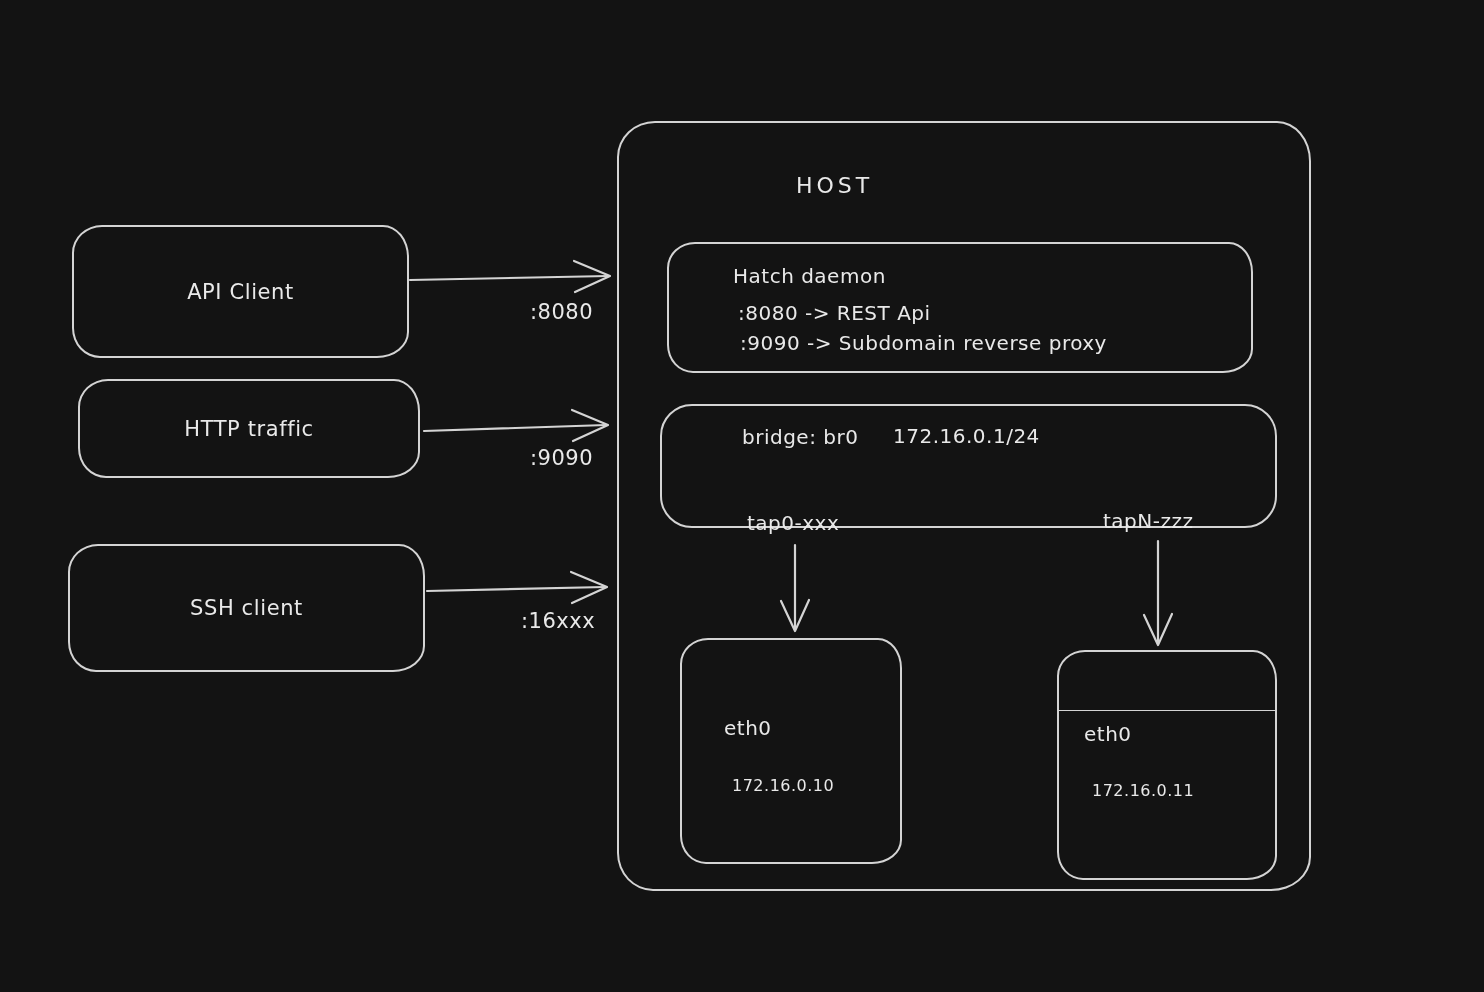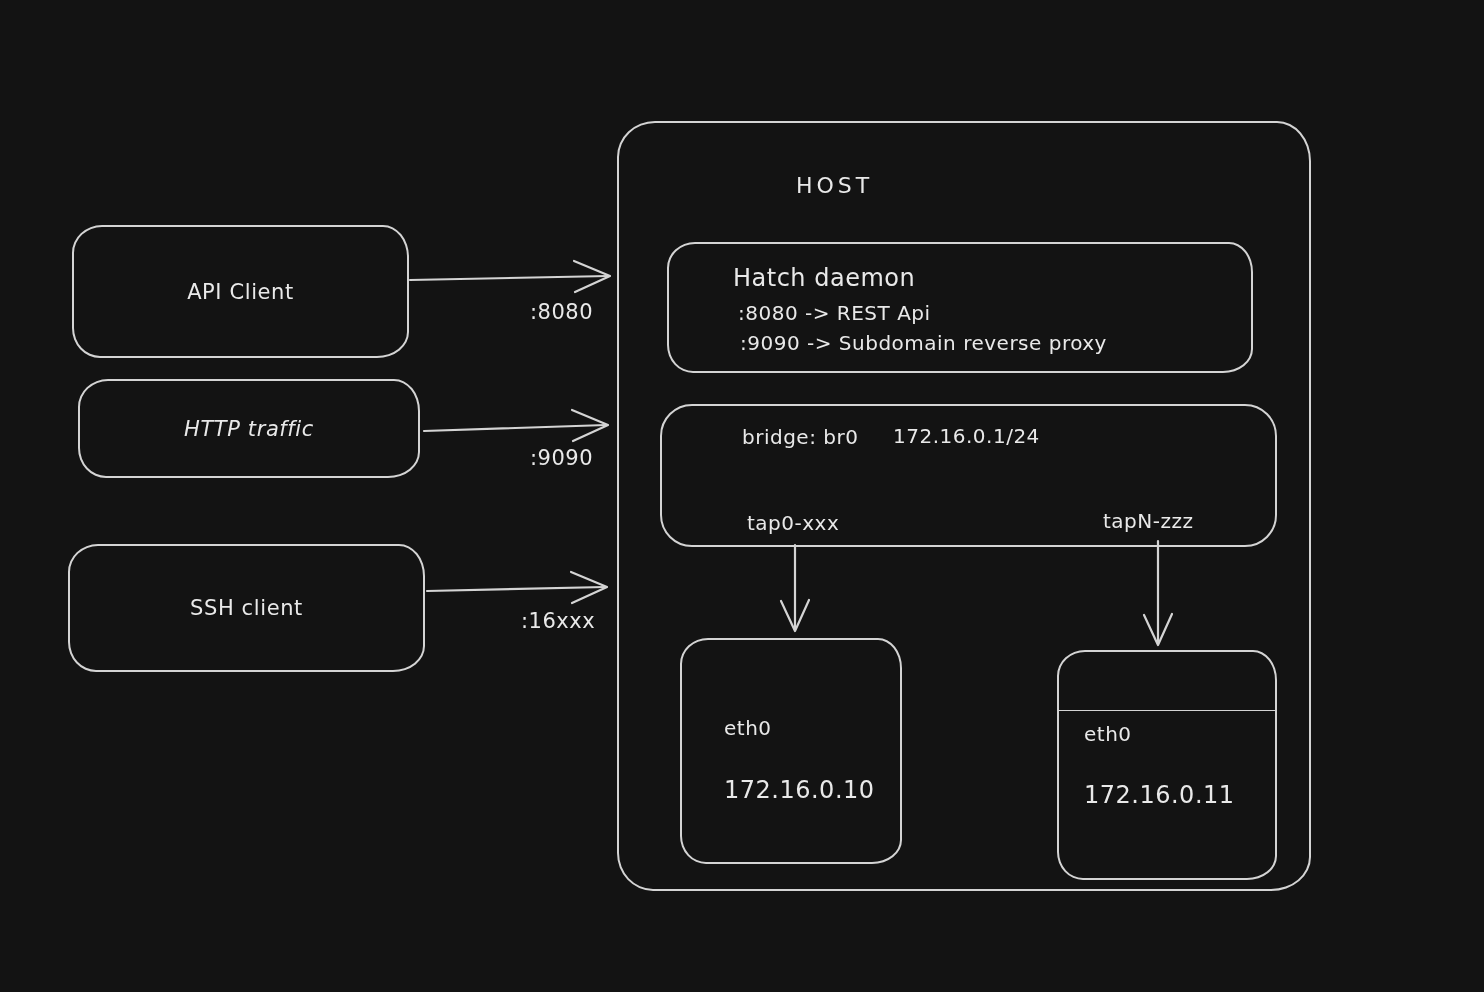--- a/index.html
+++ b/index.html
@@ -30,79 +30,79 @@
   .host{
     border-radius:38px 34px 40px 36px / 36px 40px 34px 38px;
   }
   .inner{
     border-radius:28px 24px 30px 26px / 26px 30px 24px 28px;
   }
   .host-title{
     position:absolute;left:166px;top:50px;
     font-size:22px;letter-spacing:4px;font-weight:500;margin-left:11px;
   }
-  .daemon-title{position:absolute;left:64px;top:20px;font-size:24px;letter-spacing:.5px;}
+  .daemon-title{position:absolute;left:64px;top:20px;font-size:20px;letter-spacing:.5px;}
   .daemon-line1{position:absolute;left:69px;top:57px;font-size:20px;letter-spacing:.5px;}
   .daemon-line2{position:absolute;left:71px;top:87px;font-size:20px;letter-spacing:.5px;}
   .bridge-label{position:absolute;left:80px;top:19px;font-size:20px;letter-spacing:.5px;}
   .bridge-cidr{position:absolute;left:231px;top:18px;font-size:20px;letter-spacing:.5px;}
   .tap0{position:absolute;left:85px;top:105px;font-size:20px;letter-spacing:.5px;}
   .tapn{position:absolute;left:441px;top:103px;font-size:20px;letter-spacing:.5px;}
   .vm-header{
     position:absolute;left:0;right:0;top:0;height:49px;
     display:flex;align-items:center;justify-content:center;
     border-bottom:2px solid var(--stroke);
     font-size:19px;letter-spacing:.5px;
   }
   .vm-divider2{
     position:absolute;left:0;right:0;top:58px;height:0;
     border-top:1.5px solid var(--stroke);
   }
   .vm-iface{position:absolute;font-size:20px;letter-spacing:.5px;}
-  .vm-ip{position:absolute;font-size:24px;letter-spacing:.5px;}
+  .vm-ip{position:absolute;font-size:16px;letter-spacing:.5px;margin-left:8px;}
   .port-label{
     position:absolute;font-size:21px;letter-spacing:.5px;
   }
   .arrows{position:absolute;left:0;top:0;pointer-events:none;}
   .arrows line,.arrows polyline{
     stroke:var(--stroke);stroke-width:2.2;fill:none;
     stroke-linecap:round;stroke-linejoin:round;
   }
 </style>
 </head>
 <body>
 
 <div class="canvas">
 
   <div class="box client" style="left:72px;top:225px;width:337px;height:133px;">
     <span>API Client</span>
   </div>
 
-  <div class="box client" style="left:78px;top:379px;width:342px;height:99px;font-style:italic;">
+  <div class="box client" style="left:78px;top:379px;width:342px;height:99px;">
     <span>HTTP traffic</span>
   </div>
 
   <div class="box client" style="left:68px;top:544px;width:357px;height:128px;">
     <span>SSH client</span>
   </div>
 
   <div class="port-label" style="left:530px;top:300px;">:8080</div>
   <div class="port-label" style="left:530px;top:446px;">:9090</div>
   <div class="port-label" style="left:521px;top:609px;">:16xxx</div>
 
   <div class="box host" style="left:617px;top:121px;width:694px;height:770px;">
     <div class="host-title">HOST</div>
 
     <div class="box inner" style="left:48px;top:119px;width:586px;height:131px;">
       <div class="daemon-title">Hatch daemon</div>
       <div class="daemon-line1">:8080 -&gt; REST Api</div>
       <div class="daemon-line2">:9090 -&gt; Subdomain reverse proxy</div>
     </div>
 
-    <div class="box inner" style="left:41px;top:281px;width:617px;height:143px;border-radius:32px;">
+    <div class="box inner" style="left:41px;top:281px;width:617px;height:124px;border-radius:32px;">
       <div class="bridge-label">bridge: br0</div>
       <div class="bridge-cidr">172.16.0.1/24</div>
       <div class="tap0">tap0-xxx</div>
       <div class="tapn">tapN-zzz</div>
     </div>
 
     <div class="box inner" style="left:61px;top:515px;width:222px;height:226px;">
       <div class="vm-iface" style="left:42px;top:76px;">eth0</div>
       <div class="vm-ip" style="left:42px;top:136px;">172.16.0.10</div>
     </div>

